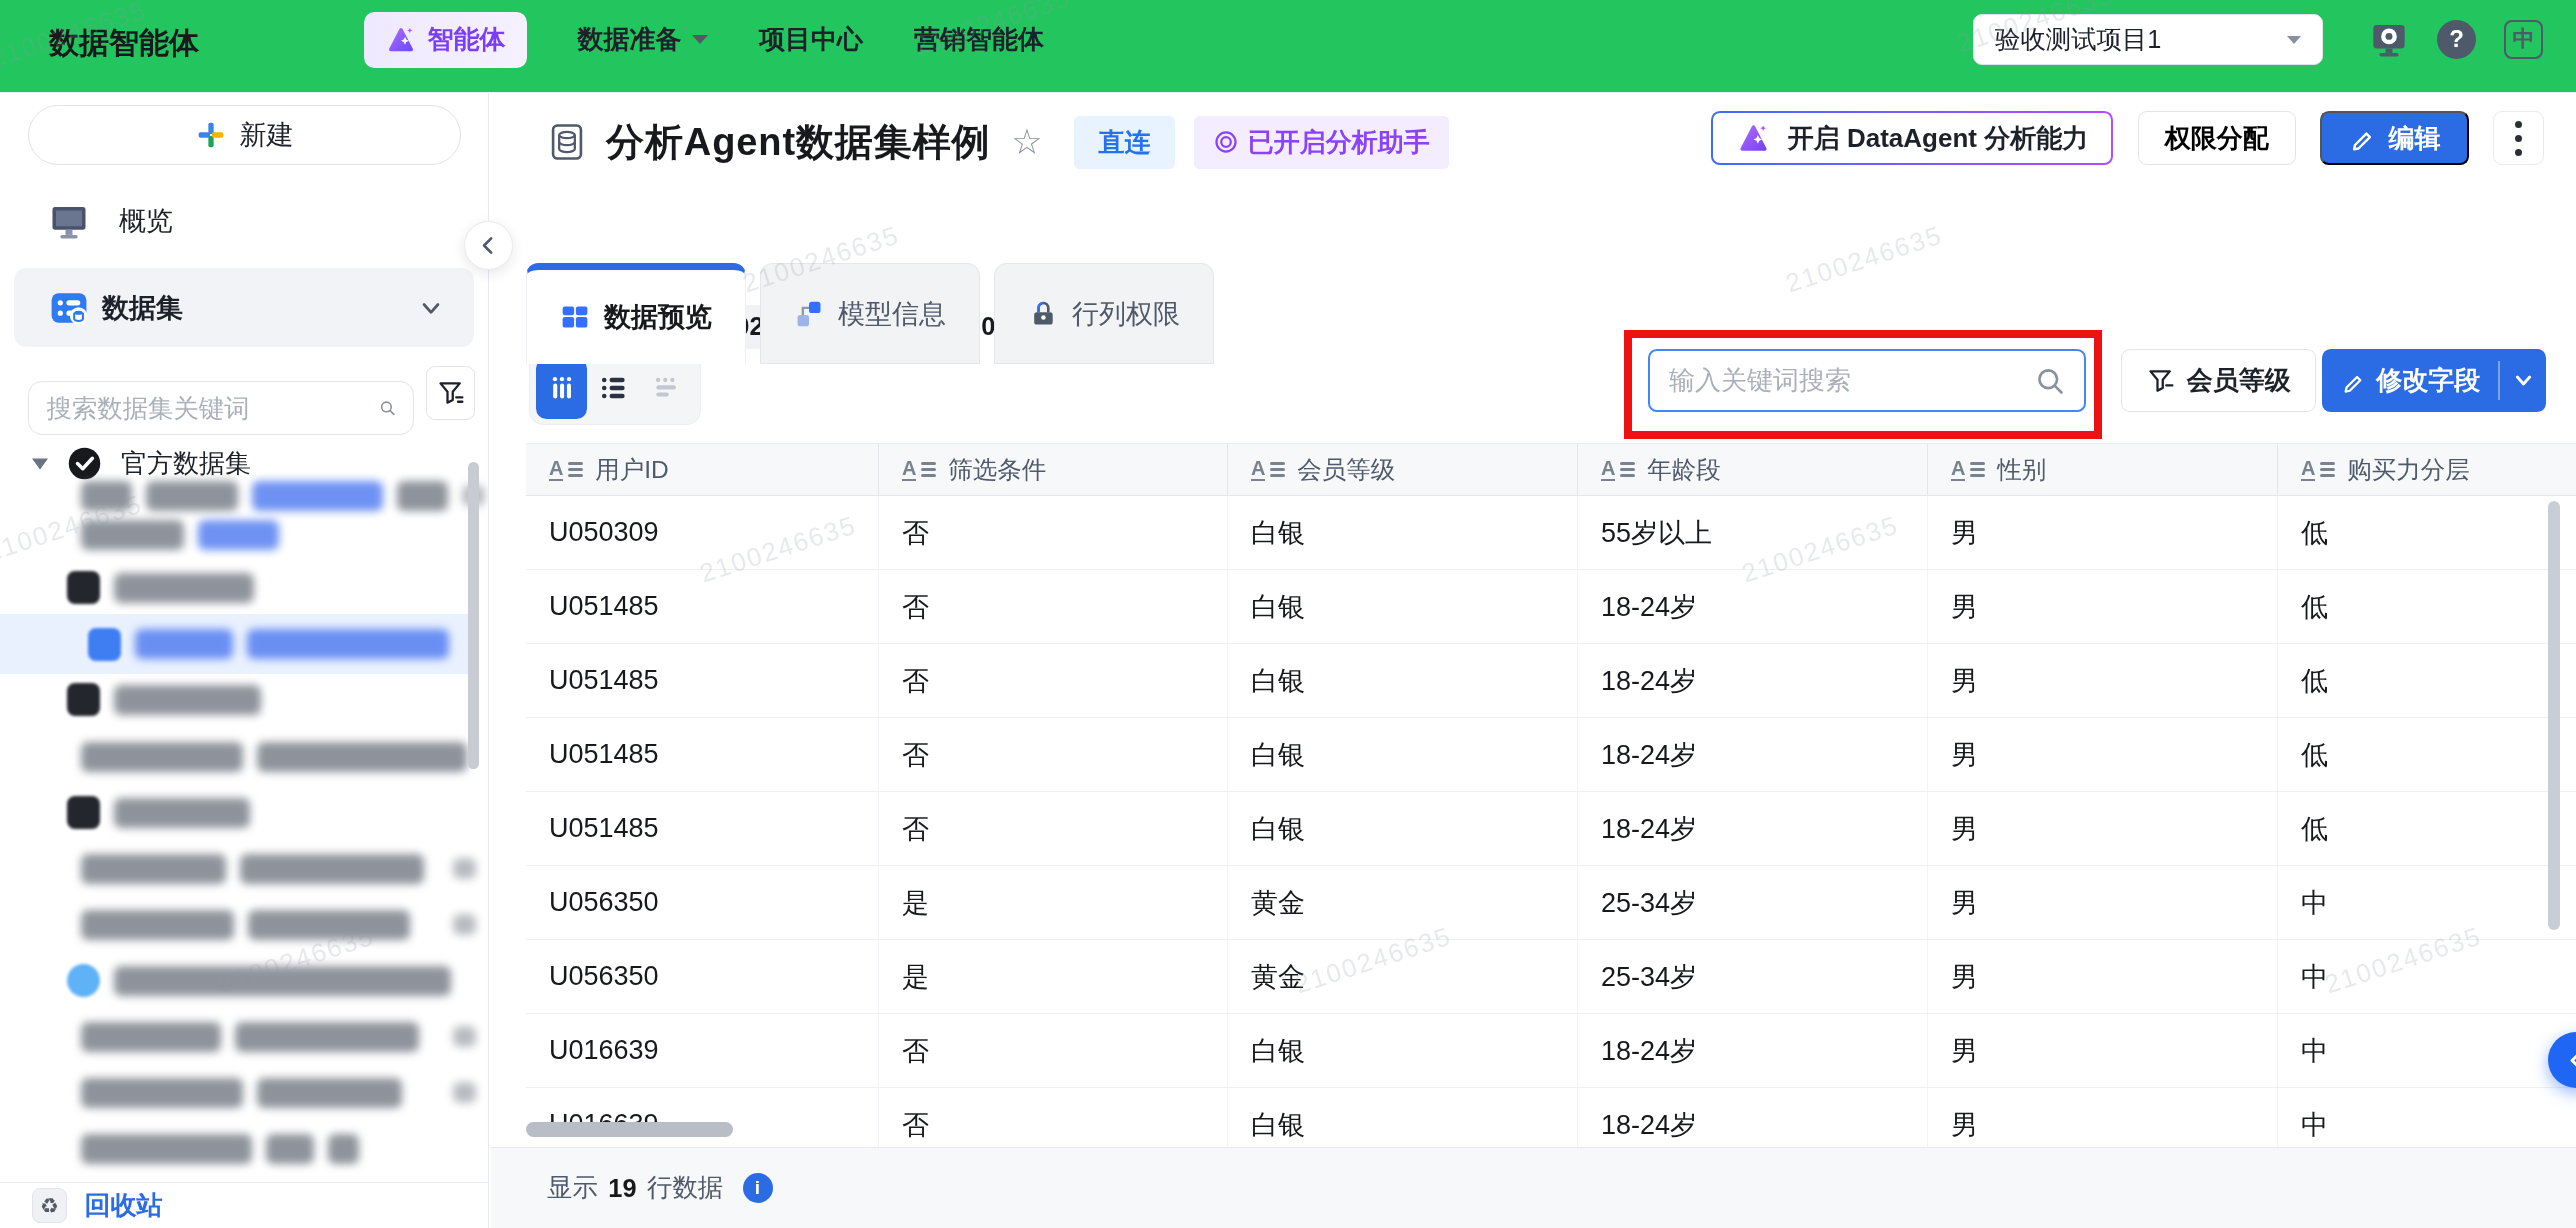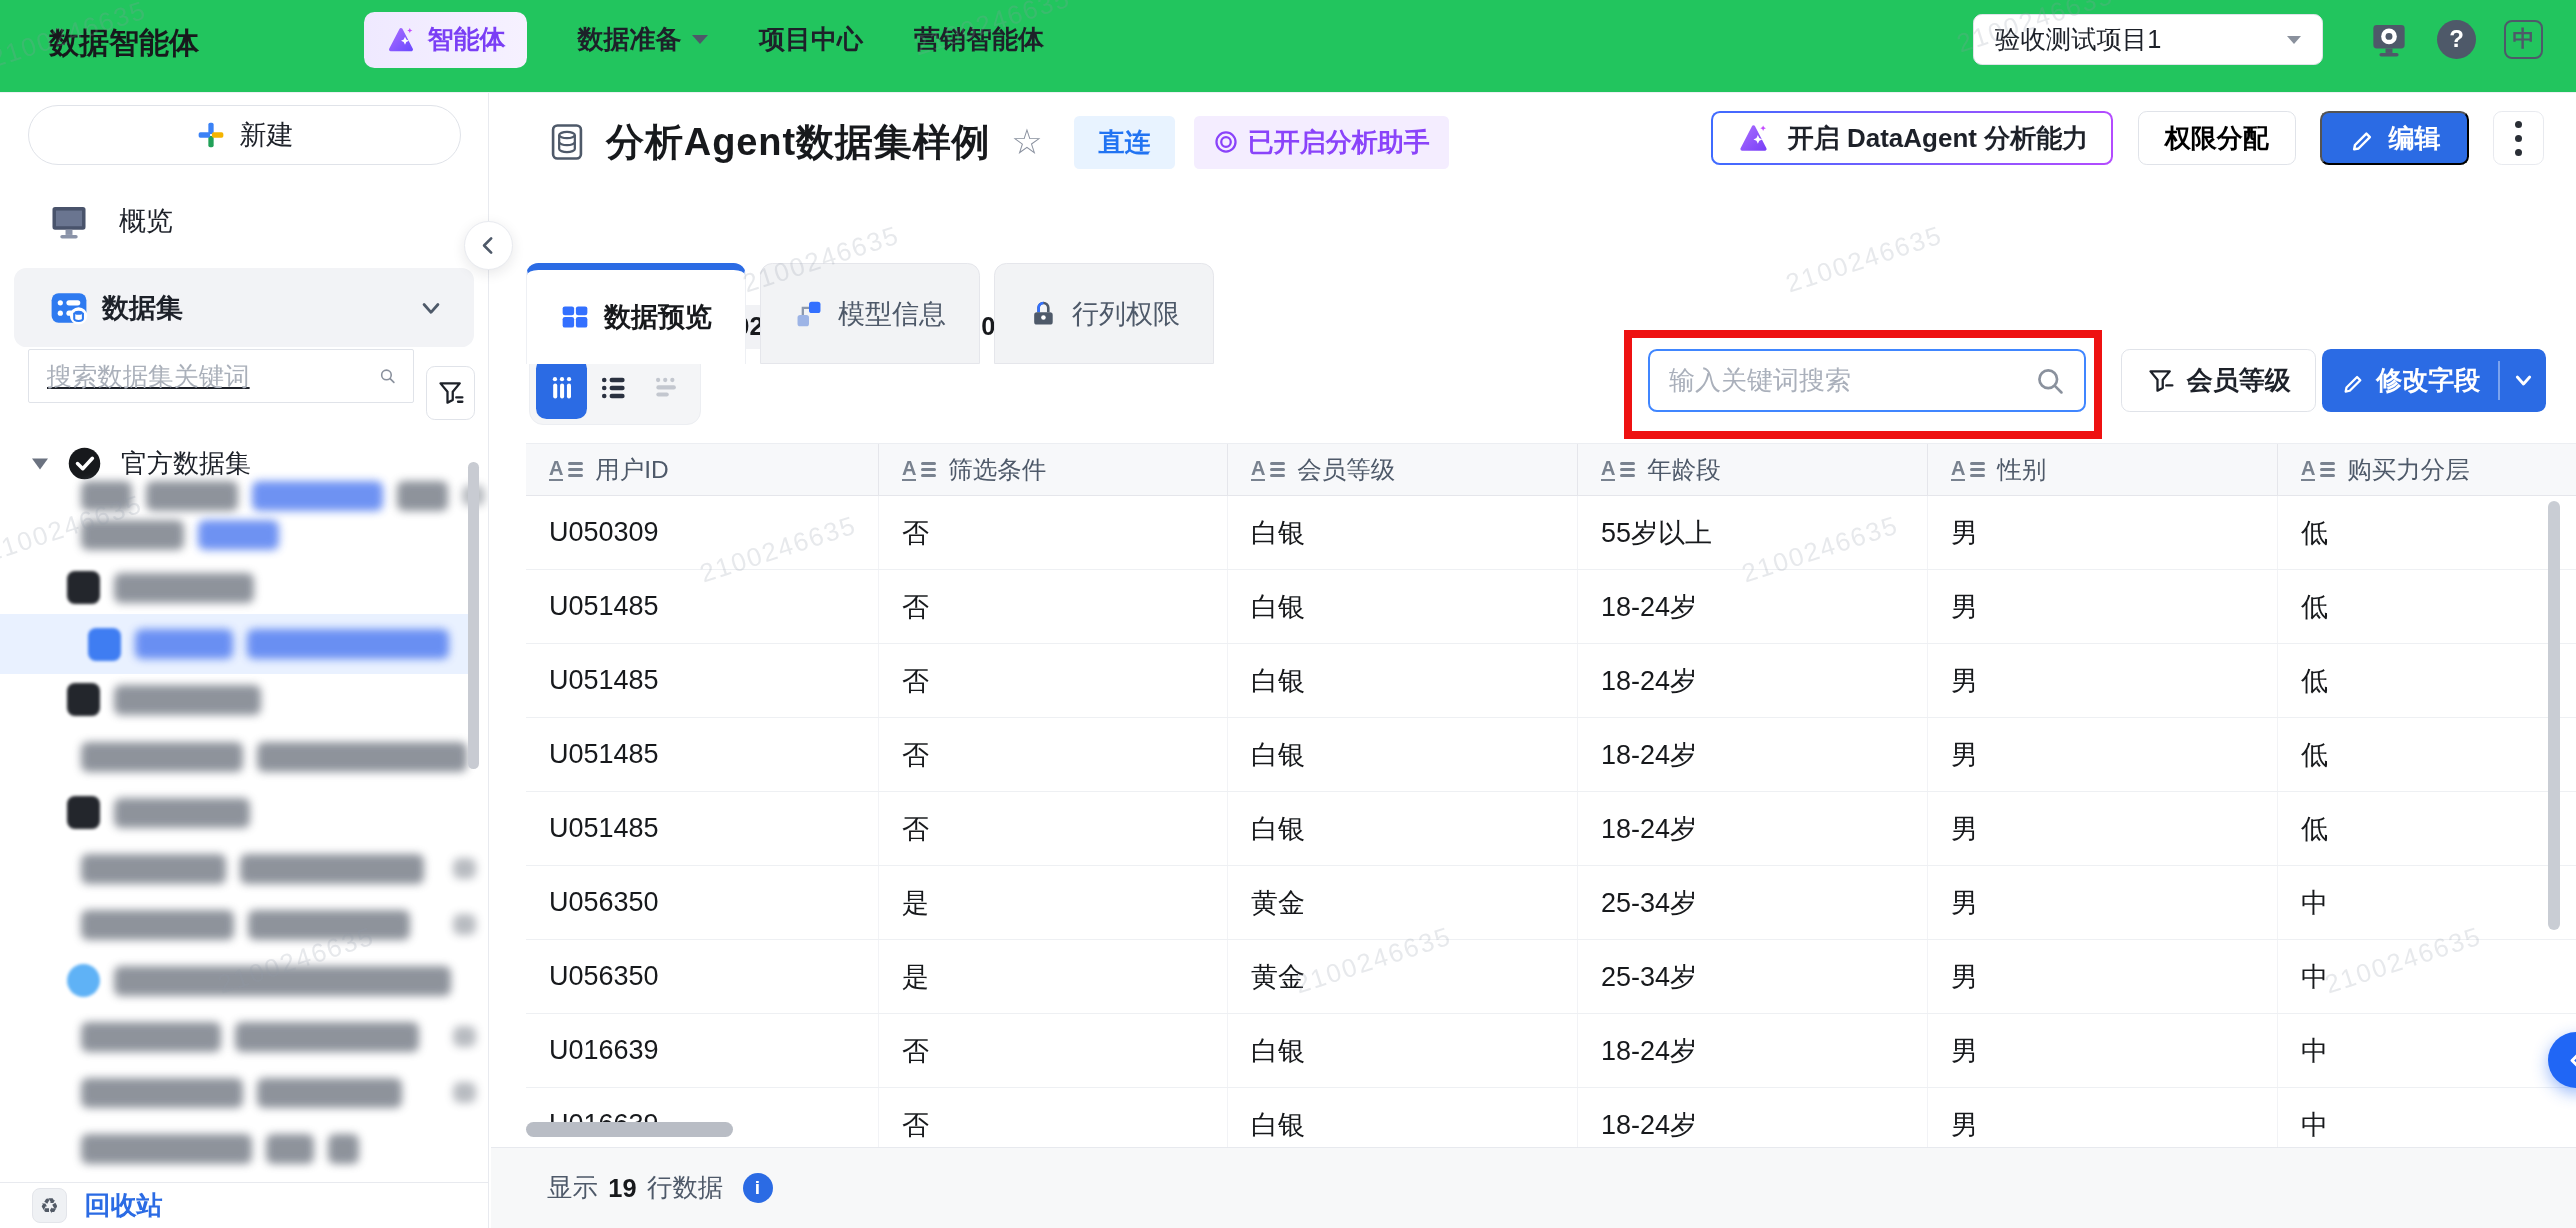--- a/index.html
+++ b/index.html
@@ -24,21 +24,21 @@
   .lang-ic { width:39px; height:39px; border:2.6px solid #4e5969; border-radius:8px; color:#4e5969; font-size:22px; font-weight:700; display:flex; align-items:center; justify-content:center; }
   
   .sidebar { position:absolute; left:0; top:79px; bottom:0; width:489px; background:#fff; border-right:1.8px solid #e8eaef; z-index:20; }
   .new-btn { position:absolute; left:28px; top:26px; width:433px; height:60px; background:#fff; border:1.8px solid #e0e3e9; border-radius:32px; display:flex; align-items:center; justify-content:center; gap:14px; font-size:27px; color:#1d2129; cursor:pointer; }
   .side-row { position:absolute; left:0; right:0; height:63px; display:flex; align-items:center; cursor:pointer; }
   .side-row .lbl { font-size:27px; color:#1d2129; }
   .row-overview { top:110px; padding-left:49px; gap:30px; }
   .row-dataset { top:189px; left:14px; right:14px; height:79px; background:#f2f3f6; border-radius:12.3px; padding-left:35px; gap:13px; }
   .row-dataset .lbl { font-weight:600; }
   .ds-chevron { margin-left:auto; margin-right:30px; }
-  .side-search { position:absolute; left:28px; top:270px; width:386px; height:54px; border:1.8px solid #e0e3e9; border-radius:2px; display:flex; align-items:center; padding:0 17.5px;text-decoration:underline; }
+  .side-search { position:absolute; left:28px; top:302px; width:386px; height:54px; border:1.8px solid #e0e3e9; border-radius:14px; display:flex; align-items:center; padding:0 17.5px; }
   .side-search input { border:none; outline:none; flex:1; font-size:25.4px; color:#1d2129; font-family:inherit; background:transparent; }
   .side-search input::placeholder { color:#aab0ba; }
   .side-filter { position:absolute; left:426px; top:287px; width:49px; height:54px; border:1.8px solid #e0e3e9; border-radius:8.8px; display:flex; align-items:center; justify-content:center; cursor:pointer; background:#fff; }
   .tree { position:absolute; left:0; right:0; top:357px; bottom:46px; overflow:hidden; }
   .tree-root { position:absolute; left:0; right:0; top:0; height:54px; display:flex; align-items:center; cursor:pointer; }
   .root-caret { margin-left:32px; width:0; height:0; border:8.8px solid transparent; border-top:11.4px solid #6b7280; transform:translateY(4.4px); }
   .tree-root .lbl { font-size:26px; color:#1d2129; margin-left:19px; }
   .badge-official { margin-left:19px; }
   .tree-row { position:absolute; left:0; right:12.3px; height:39px; display:flex; align-items:center; cursor:pointer; }
   .tree-row.sel { background:#e9f1ff; }

